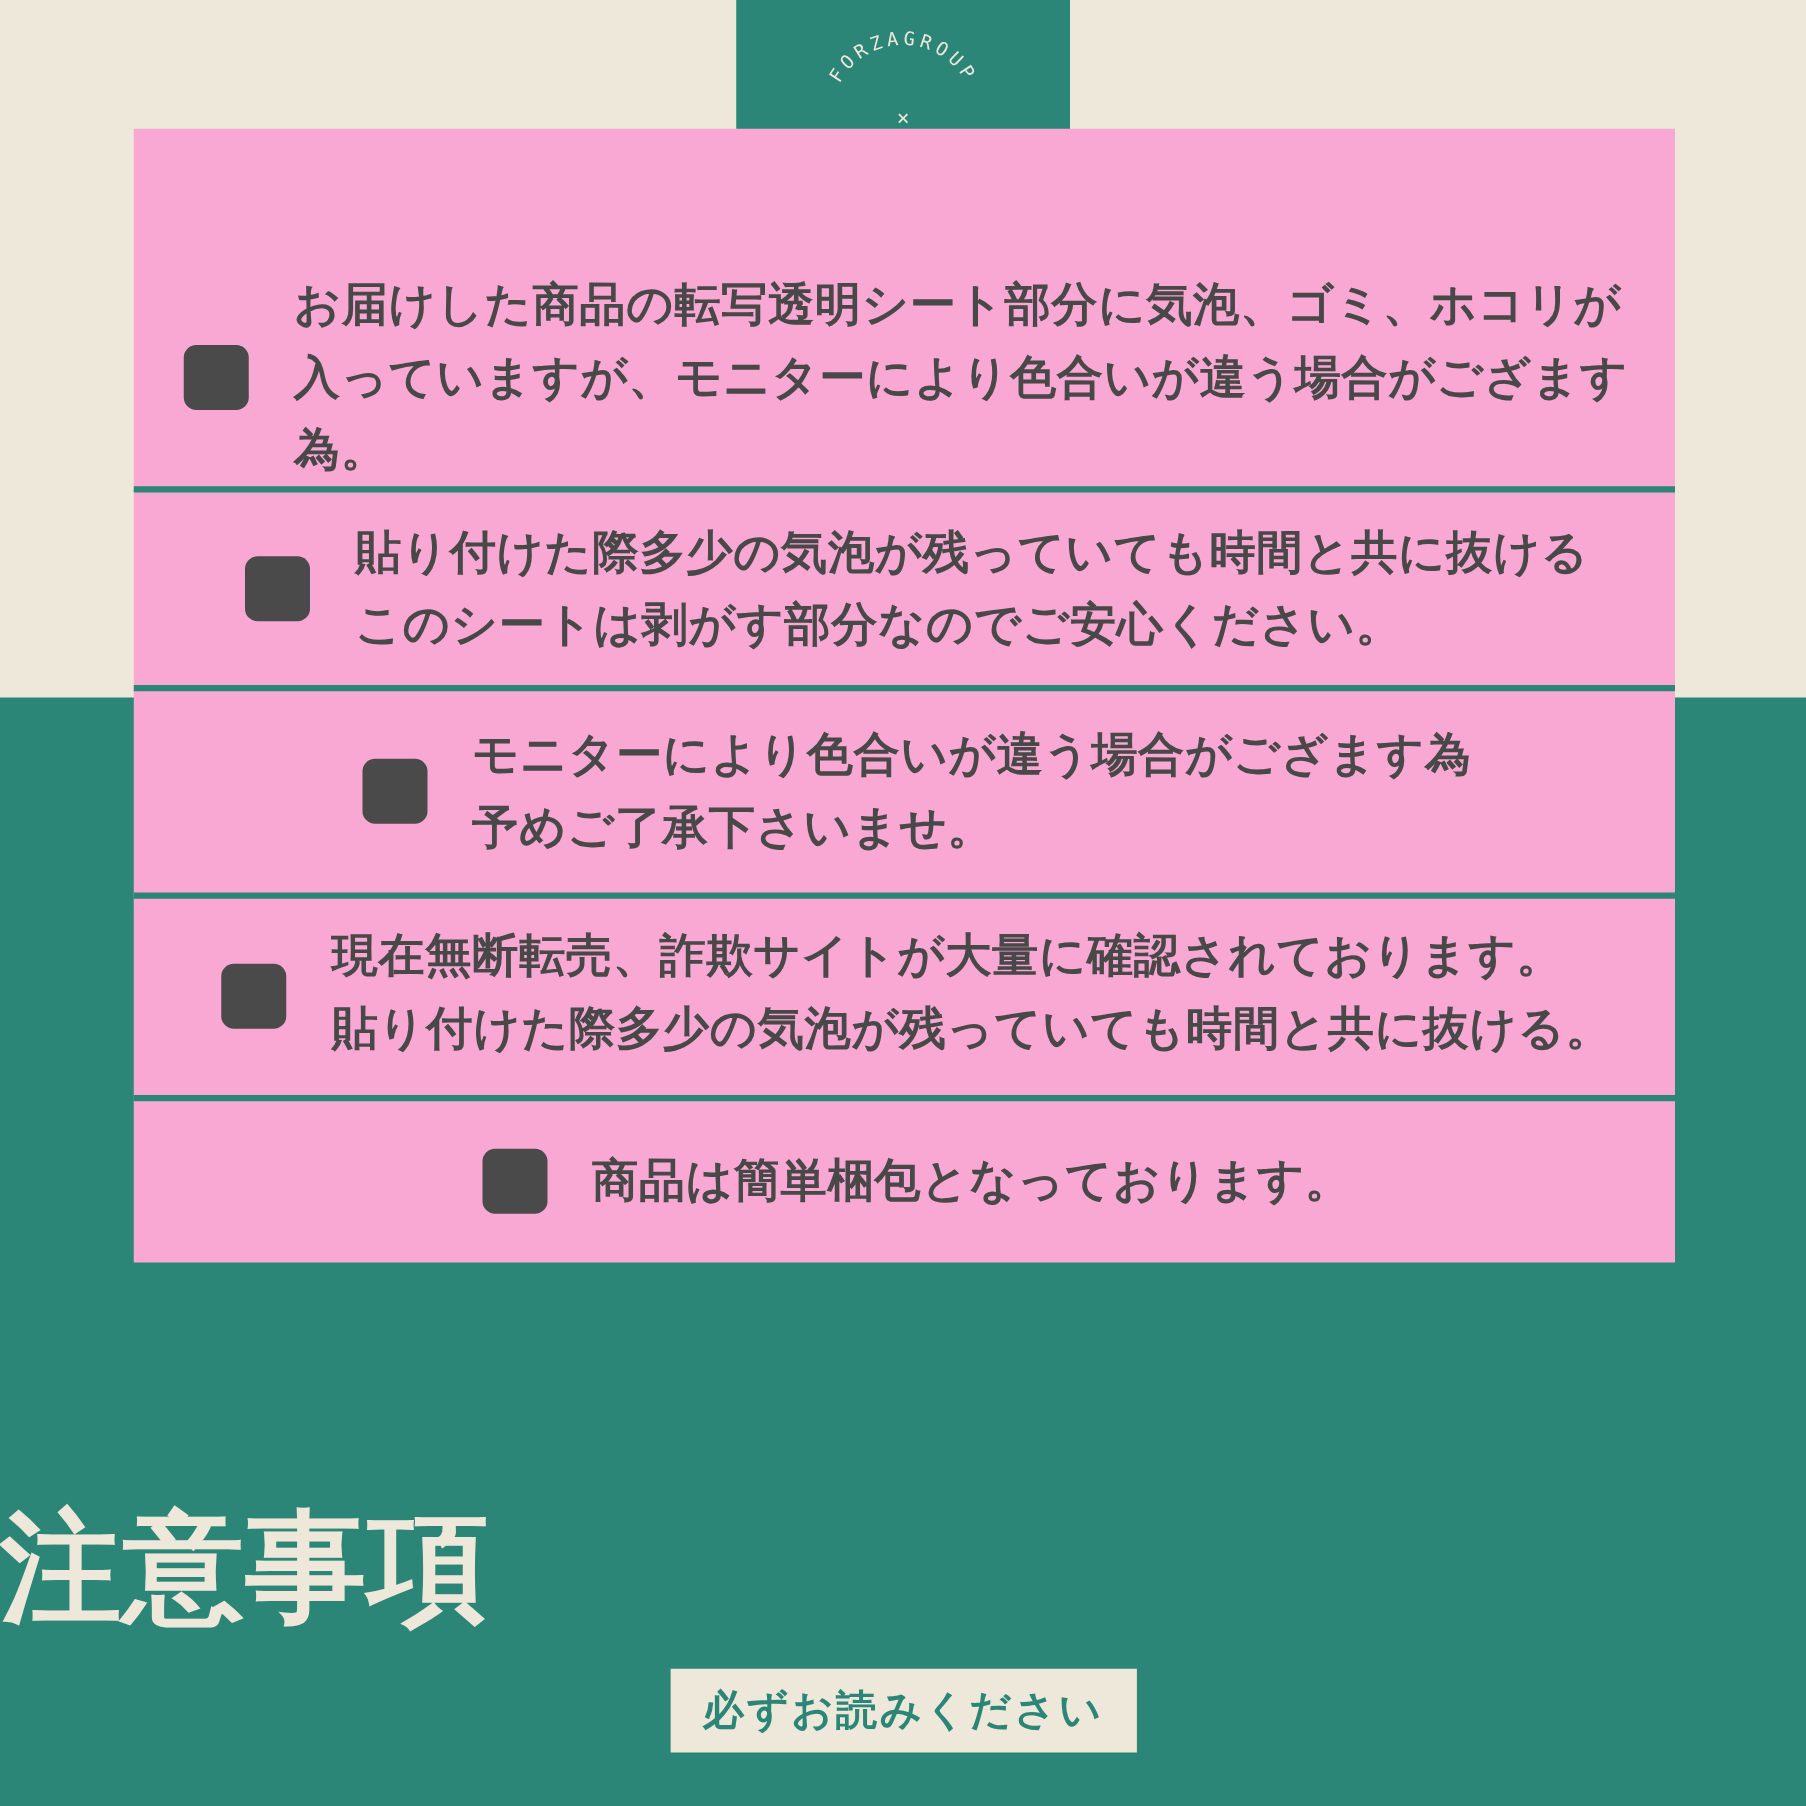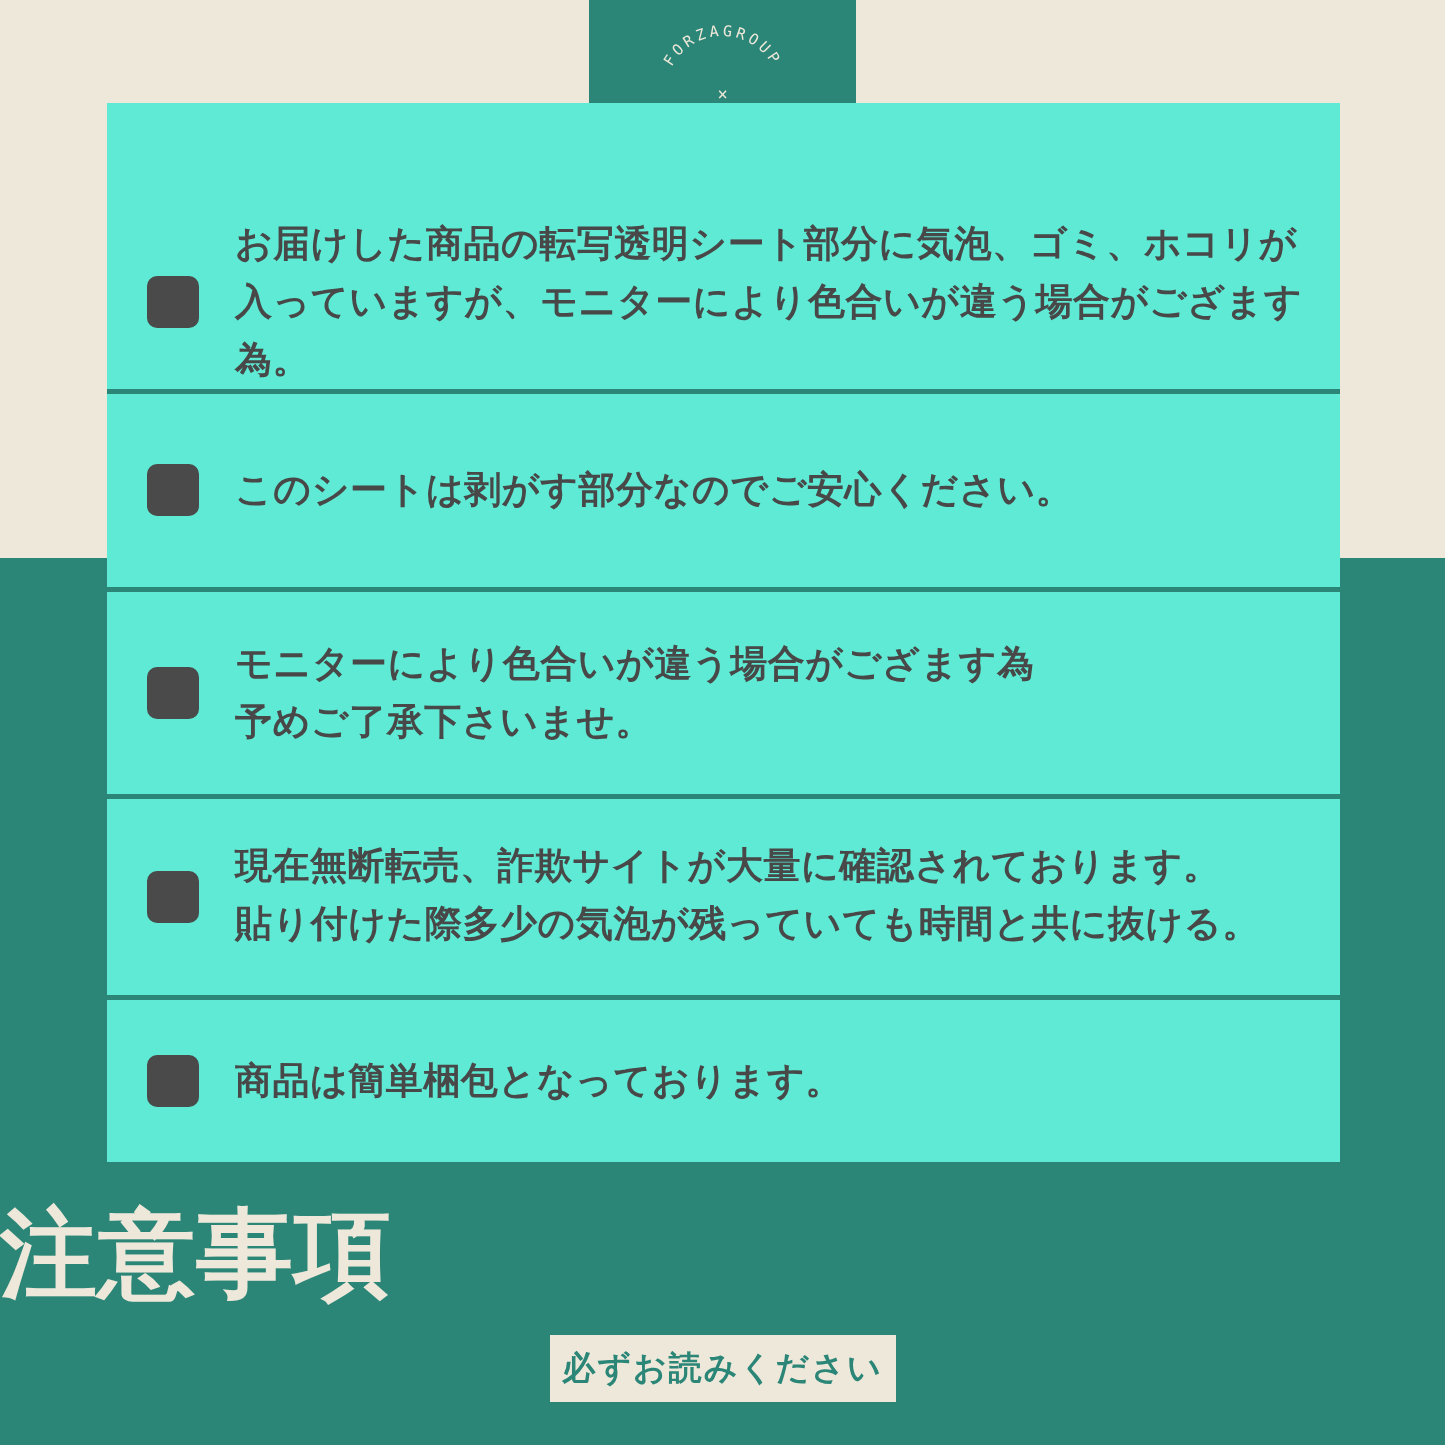--- a/index.html
+++ b/index.html
@@ -32,24 +32,25 @@
     fill: #EEE8DA;
     font-family: "DejaVu Sans Mono", "Liberation Mono", monospace;
     font-size: 15px;
     letter-spacing: 3.5px;
   }
   .badge .x-mark { font-size: 17px; letter-spacing: 0; }
   
   .panel {
     position: absolute;
     left: 107px; top: 103px;
-    width: 1233px; height: 1059px;
-    background: #5eead4;
+    width: 1233px; height: 907px;
+    background: #f9a8d4;
     display: flex;
     flex-direction: column;
+    align-items: center;
   }
   .section {
     display: flex;
     align-items: center;
     padding-left: 40px;
     padding-right: 20px;
   }
   .s1 { height: 288px; padding-top: 112px; }
   .s2 { height: 198px; }
   .s3 { height: 207px; }
@@ -84,21 +85,21 @@
     font-size: 97px;
     line-height: 1.05;
     font-weight: 800;
     color: #EEE8DA;
     letter-spacing: 1px;
   }
   .must-read {
     position: absolute;
     left: 50%; top: 1335px;
     transform: translateX(-50%);
-    width: 346px; height: 67px;
+    width: 373px; height: 67px;
     background: #EEE8DA;
     display: flex;
     align-items: center;
     justify-content: center;
     font-size: 33px;
     font-weight: bold;
     color: #2B8677;
     letter-spacing: 2px;
   }
 </style>
@@ -133,20 +134,21 @@
         <div>お届けした商品の転写透明シート部分に気泡、ゴミ、ホコリが</div>
         <div>入っていますが、モニターにより色合いが違う場合がござます為。</div>
       </div>
     </div>
 
     <div class="divider"></div>
 
     <div class="section s2">
       <div class="bullet"></div>
       <div class="notice-text">
+        <div>貼り付けた際多少の気泡が残っていても時間と共に抜ける</div>
         <div>このシートは剥がす部分なのでご安心ください。</div>
       </div>
     </div>
 
     <div class="divider"></div>
 
     <div class="section s3">
       <div class="bullet"></div>
       <div class="notice-text">
         <div>モニターにより色合いが違う場合がござます為</div>

